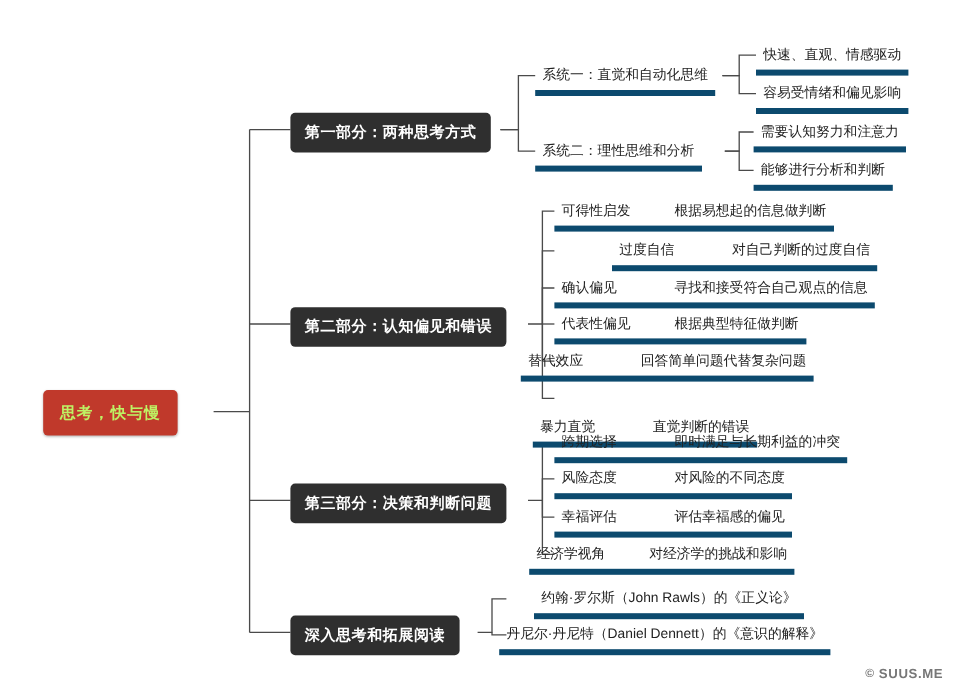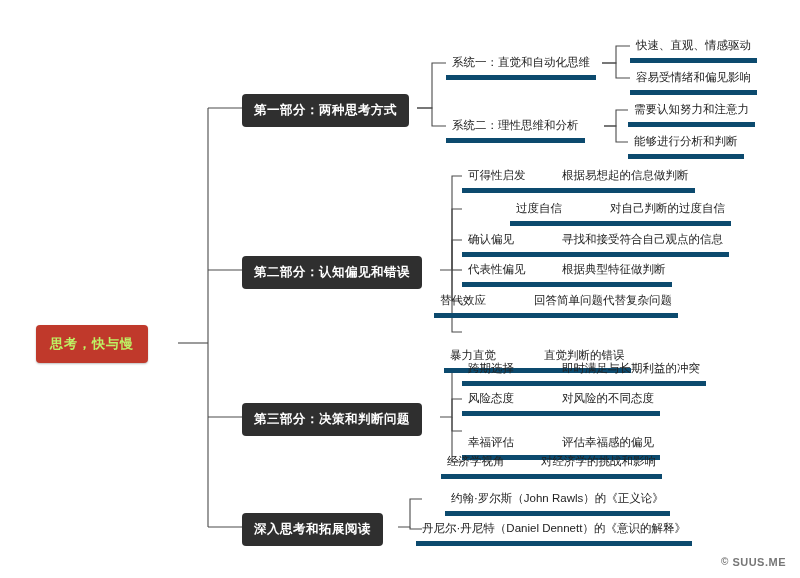--- a/index.html
+++ b/index.html
@@ -180,21 +180,21 @@
   <div class="node branch" style="left:242px; top:403px;">
     <span>第三部分：决策和判断问题</span>
   </div>
 
   <div class="node leaf two-col" style="left:462px; top:358px;">
     <span class="term">跨期选择</span><span class="desc">即时满足与长期利益的冲突</span>
   </div>
   <div class="node leaf two-col" style="left:462px; top:388px;">
     <span class="term">风险态度</span><span class="desc">对风险的不同态度</span>
   </div>
-  <div class="node leaf two-col" style="left:462px; top:432px;">
+  <div class="node leaf two-col" style="left:462px; top:420px;">
     <span class="term">幸福评估</span><span class="desc">评估幸福感的偏见</span>
   </div>
   <div class="node leaf two-col" style="left:441px; top:451px;">
     <span class="term">经济学视角</span><span class="desc">对经济学的挑战和影响</span>
   </div>
 
   <div class="node branch" style="left:242px; top:513px;">
     <span>深入思考和拓展阅读</span>
   </div>
 

